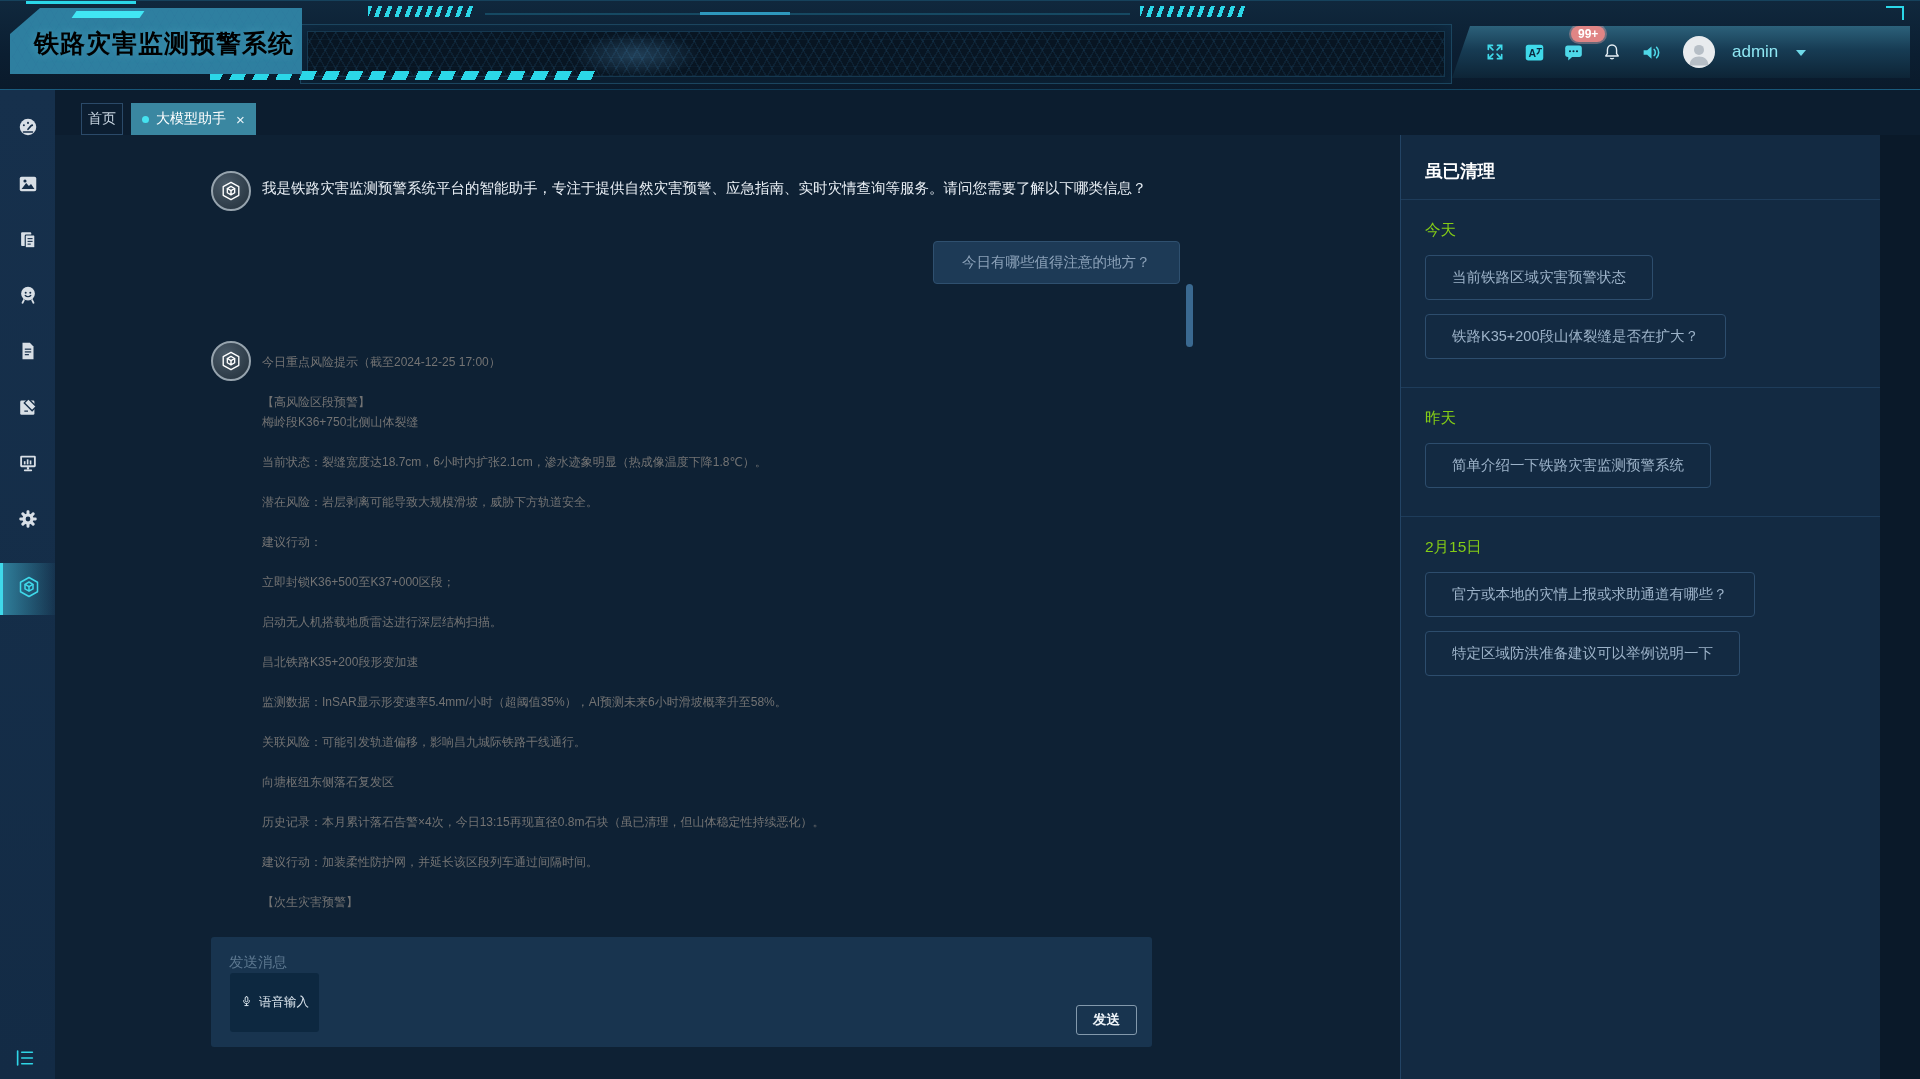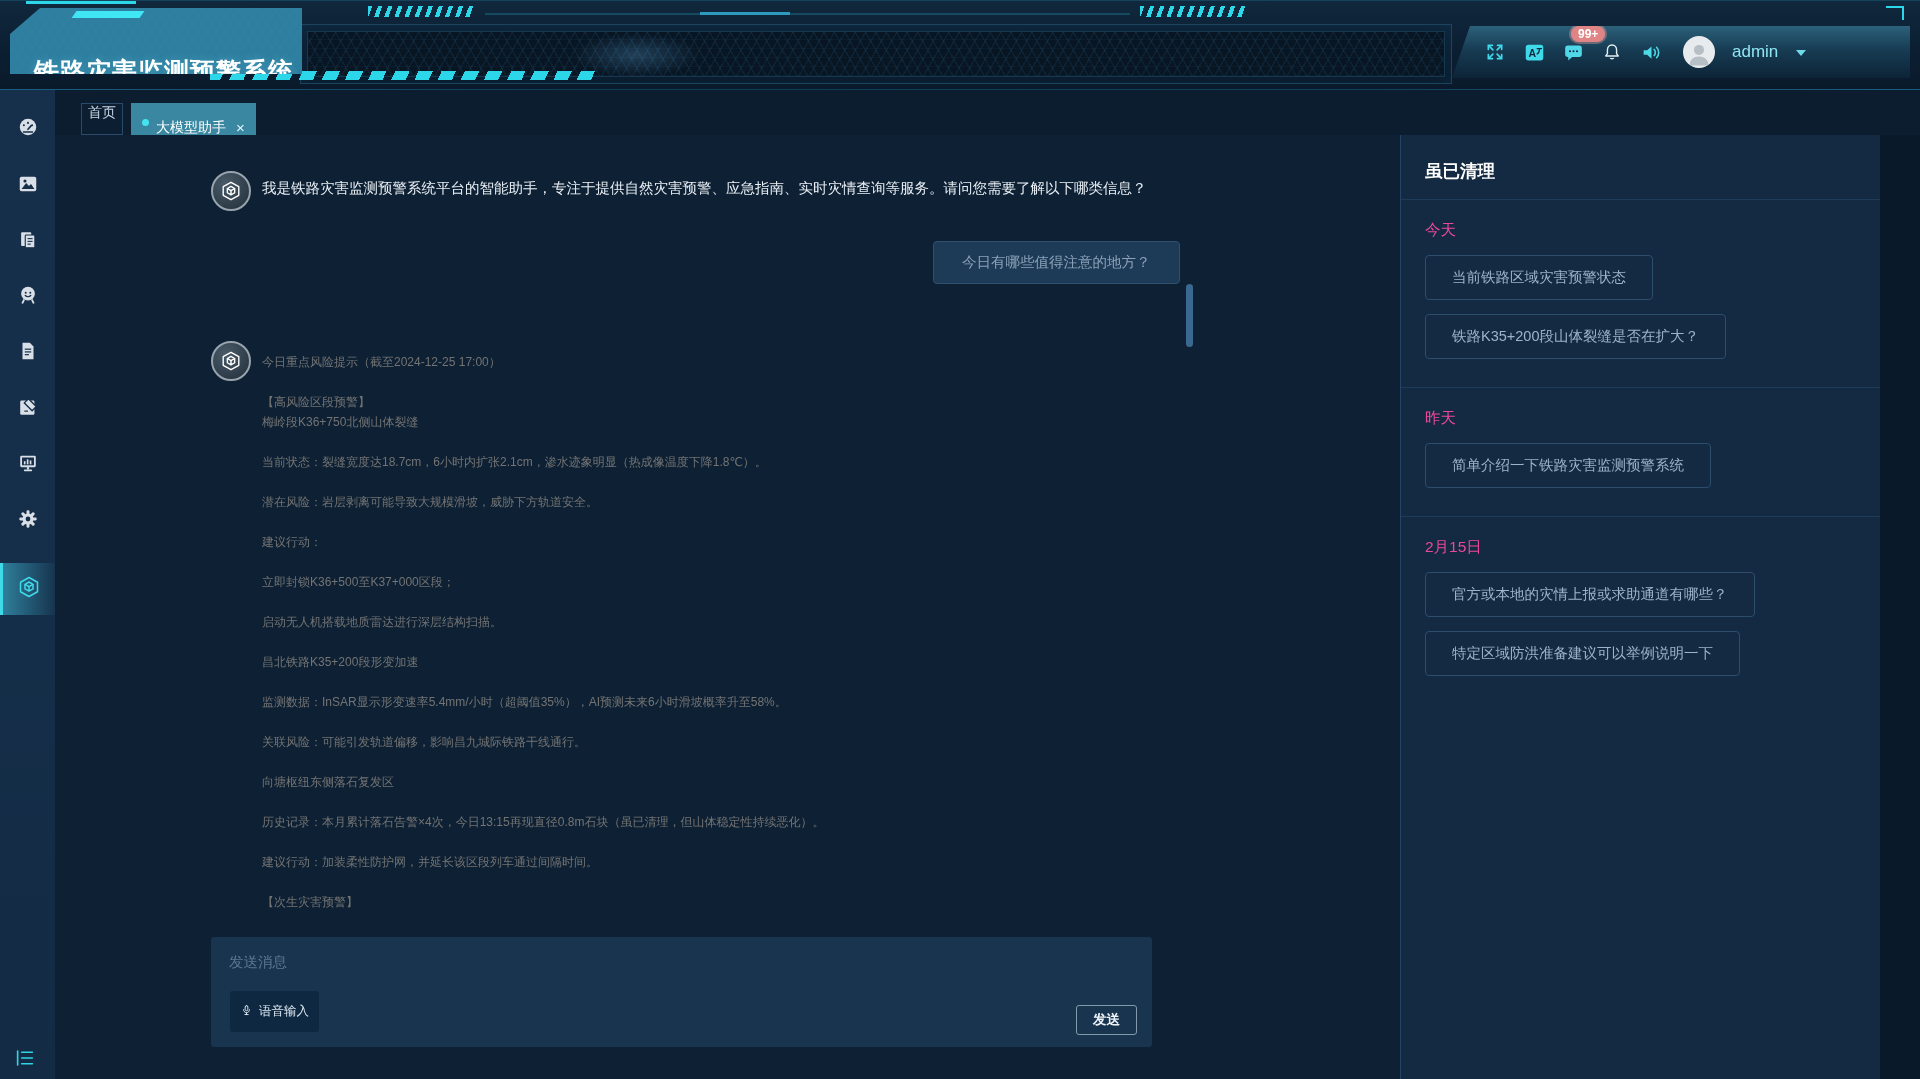--- a/index.html
+++ b/index.html
@@ -16,22 +16,22 @@
     background:#2e7fa0;
     clip-path:polygon(30px 0,100% 0,100% 100%,0 100%,0 26px); }
   .title-plate-inner { position:absolute; left:2px; top:2px; right:2px; bottom:2px;
     background:linear-gradient(135deg,#0e2a42,#0b1f33 45%,#102c45);
     clip-path:polygon(29px 0,100% 0,100% 100%,0 100%,0 25px);
     background-image:repeating-linear-gradient(60deg,rgba(42,106,150,.10) 0 1px,transparent 1px 8px),
                      repeating-linear-gradient(-60deg,rgba(42,106,150,.10) 0 1px,transparent 1px 8px); }
   .title-accent { position:absolute; left:64px; top:3px; width:68px; height:7px; background:#41e6f4; transform:skewX(-35deg); }
   .app-title { position:absolute; left:0; top:0; width:100%; height:100%;
     display:flex; align-items:center; justify-content:center; padding:4px 14px 0 30px;
-    color:#ffffff; font-size:25px; font-weight:bold; letter-spacing:1px;
-    text-shadow:0 0 10px rgba(120,220,240,.3); white-space:nowrap;margin-top:28px; }
+    color:#000000; font-size:25px; font-weight:bold; letter-spacing:1px;
+    text-shadow:0 0 10px rgba(120,220,240,.3); white-space:nowrap; }
 
   .deco-band { position:absolute; left:300px; top:23px; width:1152px; height:60px;
     border:1px solid #1b455f; background:linear-gradient(180deg,#0d2235,#0a1929);
     box-shadow:inset 0 0 18px rgba(20,80,120,.25); }
   .deco-band-inner { position:absolute; left:6px; top:6px; right:6px; bottom:6px;
     border:1px solid #153850; background-color:#081522;
     background-image:repeating-linear-gradient(60deg,rgba(42,106,150,.14) 0 1.5px,transparent 1.5px 9px),
                      repeating-linear-gradient(-60deg,rgba(42,106,150,.14) 0 1.5px,transparent 1.5px 9px),
                      repeating-linear-gradient(0deg,rgba(42,106,150,.08) 0 1.5px,transparent 1.5px 9px); }
   .deco-glow { position:absolute; left:270px; top:8px; width:130px; height:44px;
@@ -66,21 +66,21 @@
     background:linear-gradient(180deg,#16304c,#132b45); }
   .side-item { position:absolute; left:0; width:55px; height:44px;
     display:flex; align-items:center; justify-content:center; cursor:pointer; }
   .side-item svg { opacity:.92; }
   .side-active { position:absolute; left:0; top:473px; width:55px; height:52px;
     display:flex; align-items:center; justify-content:center; cursor:pointer;
     background:linear-gradient(90deg,#2f7e9a,rgba(47,126,154,.08));
     border-left:3px solid #3fd9ea; }
 
   
-  .tab { position:absolute; top:103px; height:32px; display:inline-flex; 
+  .tab { position:absolute; top:103px; height:32px; display:inline-flex; align-items:center;
     font-size:14px; cursor:pointer; }
   .tab-home { left:81px; padding:0 6px; border:1px solid #2b4a69; color:#c9d6e2; background:rgba(13,33,52,.4); }
   .tab-active { left:131px; padding:16px 11px; background:#3a87a1; color:#ffffff; gap:7px; }
   .tab-dot { width:7px; height:7px; border-radius:50%; background:#45e2f0; }
   .tab-close { font-size:15px; color:#e8f4f8; margin-left:3px; cursor:pointer; }
 
   
   #main { position:absolute; left:55px; top:135px; width:1345px; height:944px; background:#0e2134; }
   #tabstrip { position:absolute; left:55px; top:90px; width:1865px; height:45px; background:#0c1d2f; }
 
@@ -98,36 +98,36 @@
   #report p { color:#737373; font-size:12px; line-height:20px; margin:0 0 20px 0; white-space:pre-line; }
 
   #input-panel { position:absolute; left:211px; top:937px; width:941px; height:110px;
     background:#18344f; border-radius:3px; }
   #chat-input { position:absolute; left:0; top:0; width:100%; height:66px;
     background:transparent; border:none; outline:none; resize:none;
     padding:16px 18px; color:#dfe8f0; font-size:14.5px;
     font-family:"Liberation Sans","DejaVu Sans",sans-serif; }
   #chat-input::placeholder { color:#5d7890; }
   #voice-btn { position:absolute; left:19px; bottom:15px; display:flex; align-items:center; gap:6px;
-    background:#0d2840; border:none; border-radius:3px; padding:12px 10px;
+    background:#0d2840; border:none; border-radius:3px; padding:21px 10px;
     color:#dde7ef; font-size:12.5px; cursor:pointer;
     font-family:"Liberation Sans","DejaVu Sans",sans-serif; }
   #send-btn { position:absolute; right:15px; bottom:12px; background:transparent;
     border:1px solid #8399ac; border-radius:3px; padding:5px 16px;
     color:#edf3f8; font-size:13.5px; cursor:pointer;
     font-family:"Liberation Sans","DejaVu Sans",sans-serif;font-weight:bold; }
 
   
   #history { position:absolute; left:1400px; top:135px; width:480px; height:944px;
     background:#132a42; border-left:1px solid #234465; }
   .hist-title { padding:24px 24px 16px 24px; color:#ffffff; font-size:17.5px; font-weight:bold;
     border-bottom:1px solid #1e3c5a; }
   .hist-section { padding:20px 24px 28px 24px; border-bottom:1px solid #1e3c5a; }
   .hist-section.last { border-bottom:none; }
-  .hist-label { color:#ec4899; font-size:15.5px; margin-bottom:6px; }
+  .hist-label { color:#84cc16; font-size:15.5px; margin-bottom:6px; }
   .hist-item { display:block; margin-top:14px; background:transparent;
     border:1px solid #2d4d6d; border-radius:4px; padding:12px 26px;
     color:#9db3c9; font-size:14.5px; cursor:pointer; text-align:left; white-space:nowrap;
     font-family:"Liberation Sans","DejaVu Sans",sans-serif; }
 
   #collapse-btn { position:absolute; left:12px; top:1048px; width:26px; height:24px;
     display:flex; align-items:center; justify-content:center; cursor:pointer; }
 </style>
 </head>
 <body>

